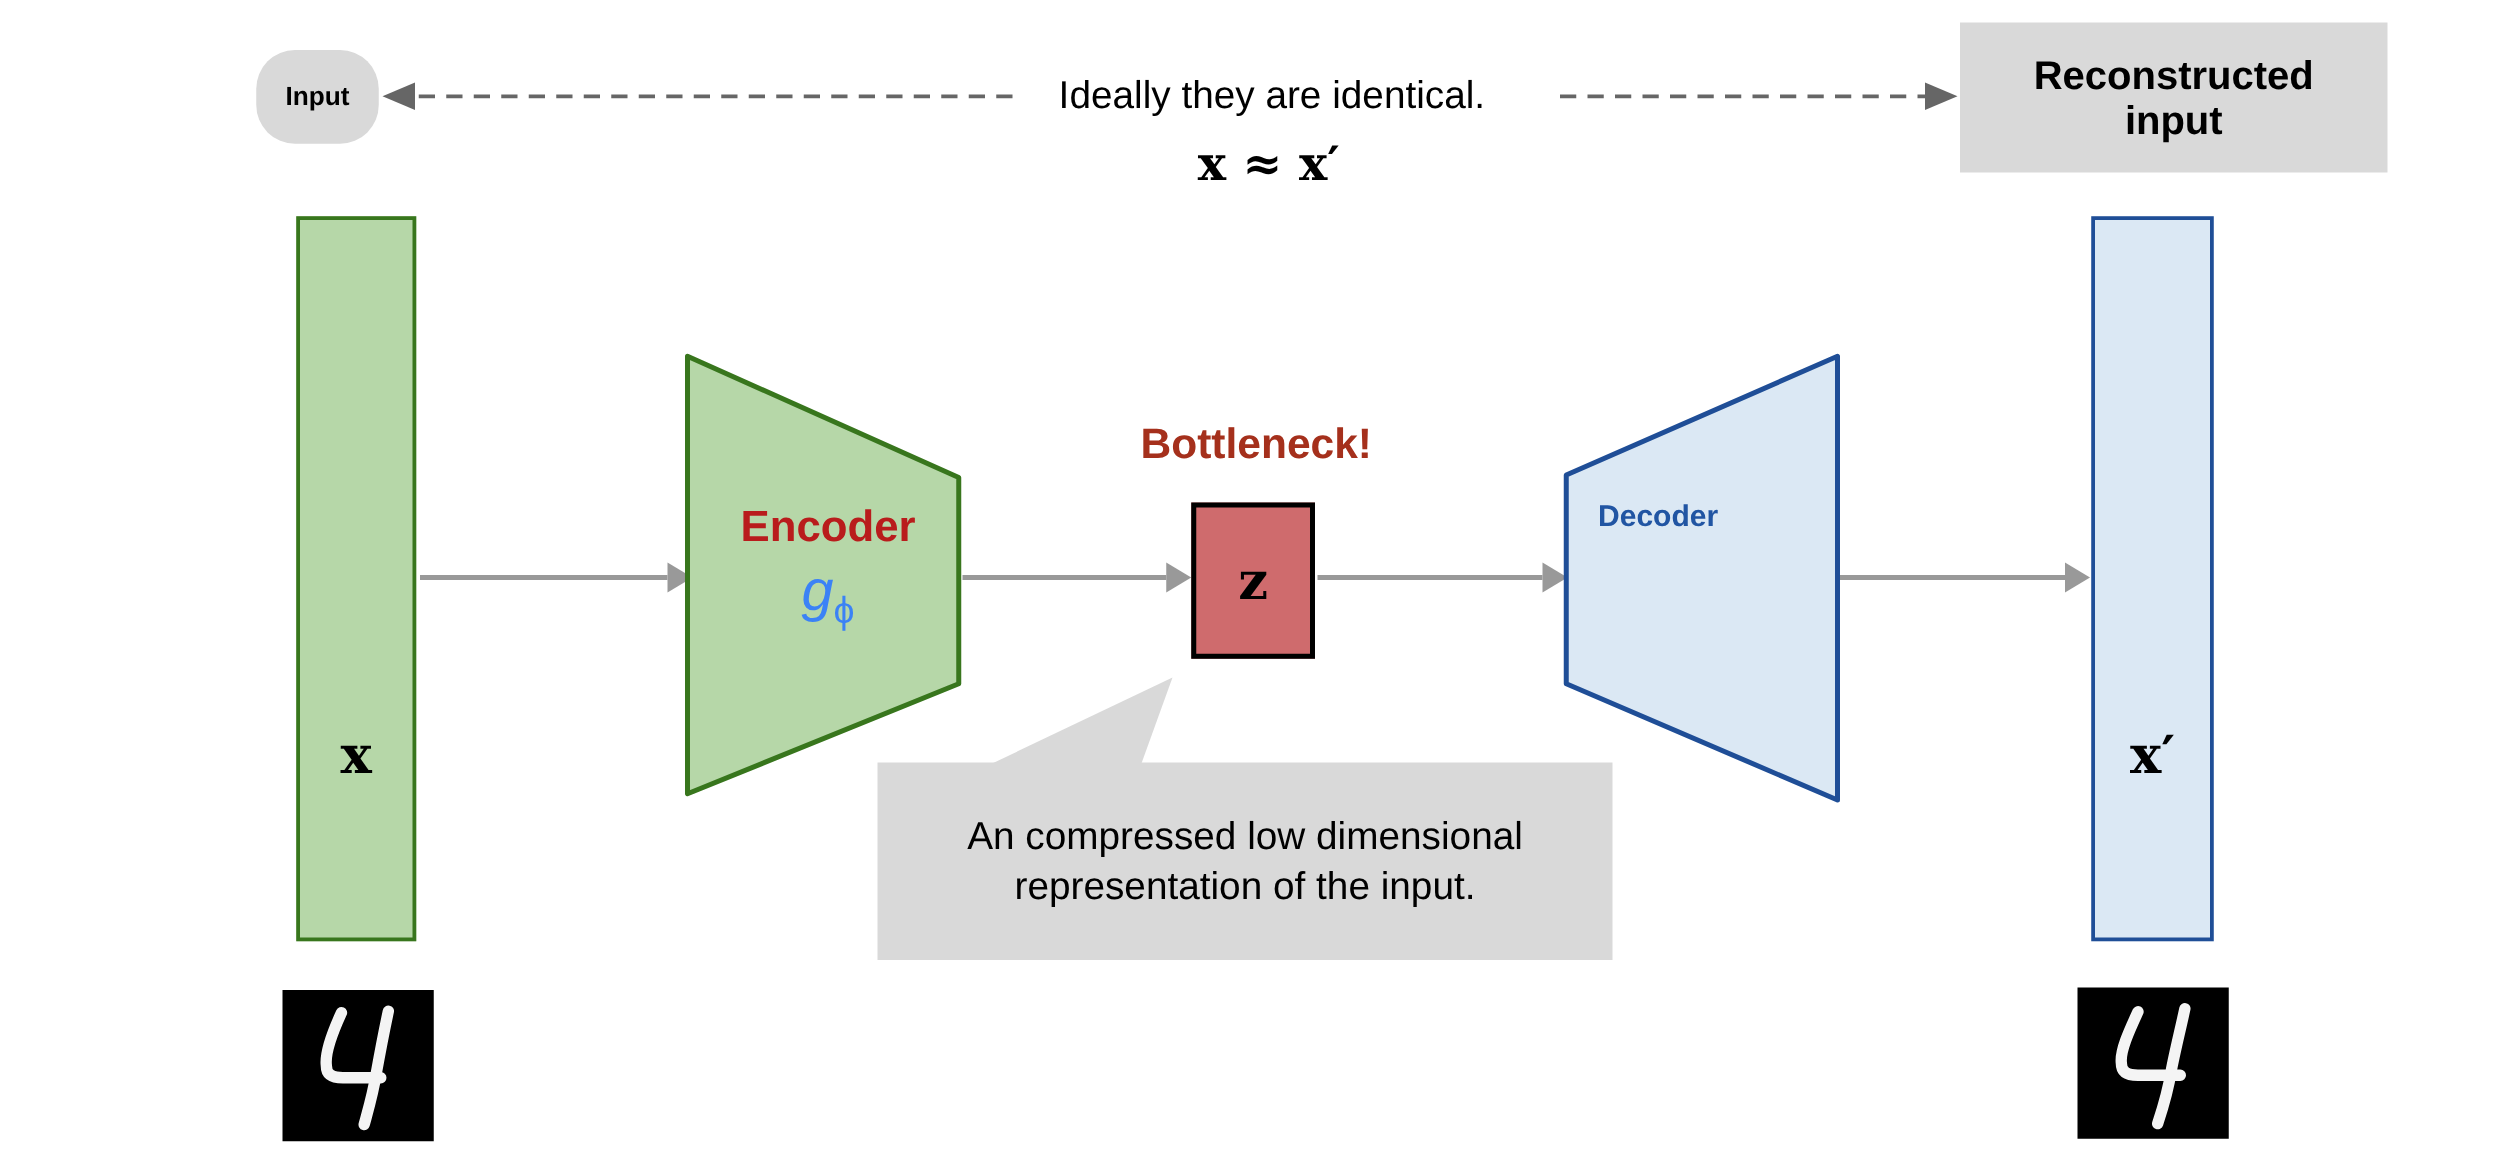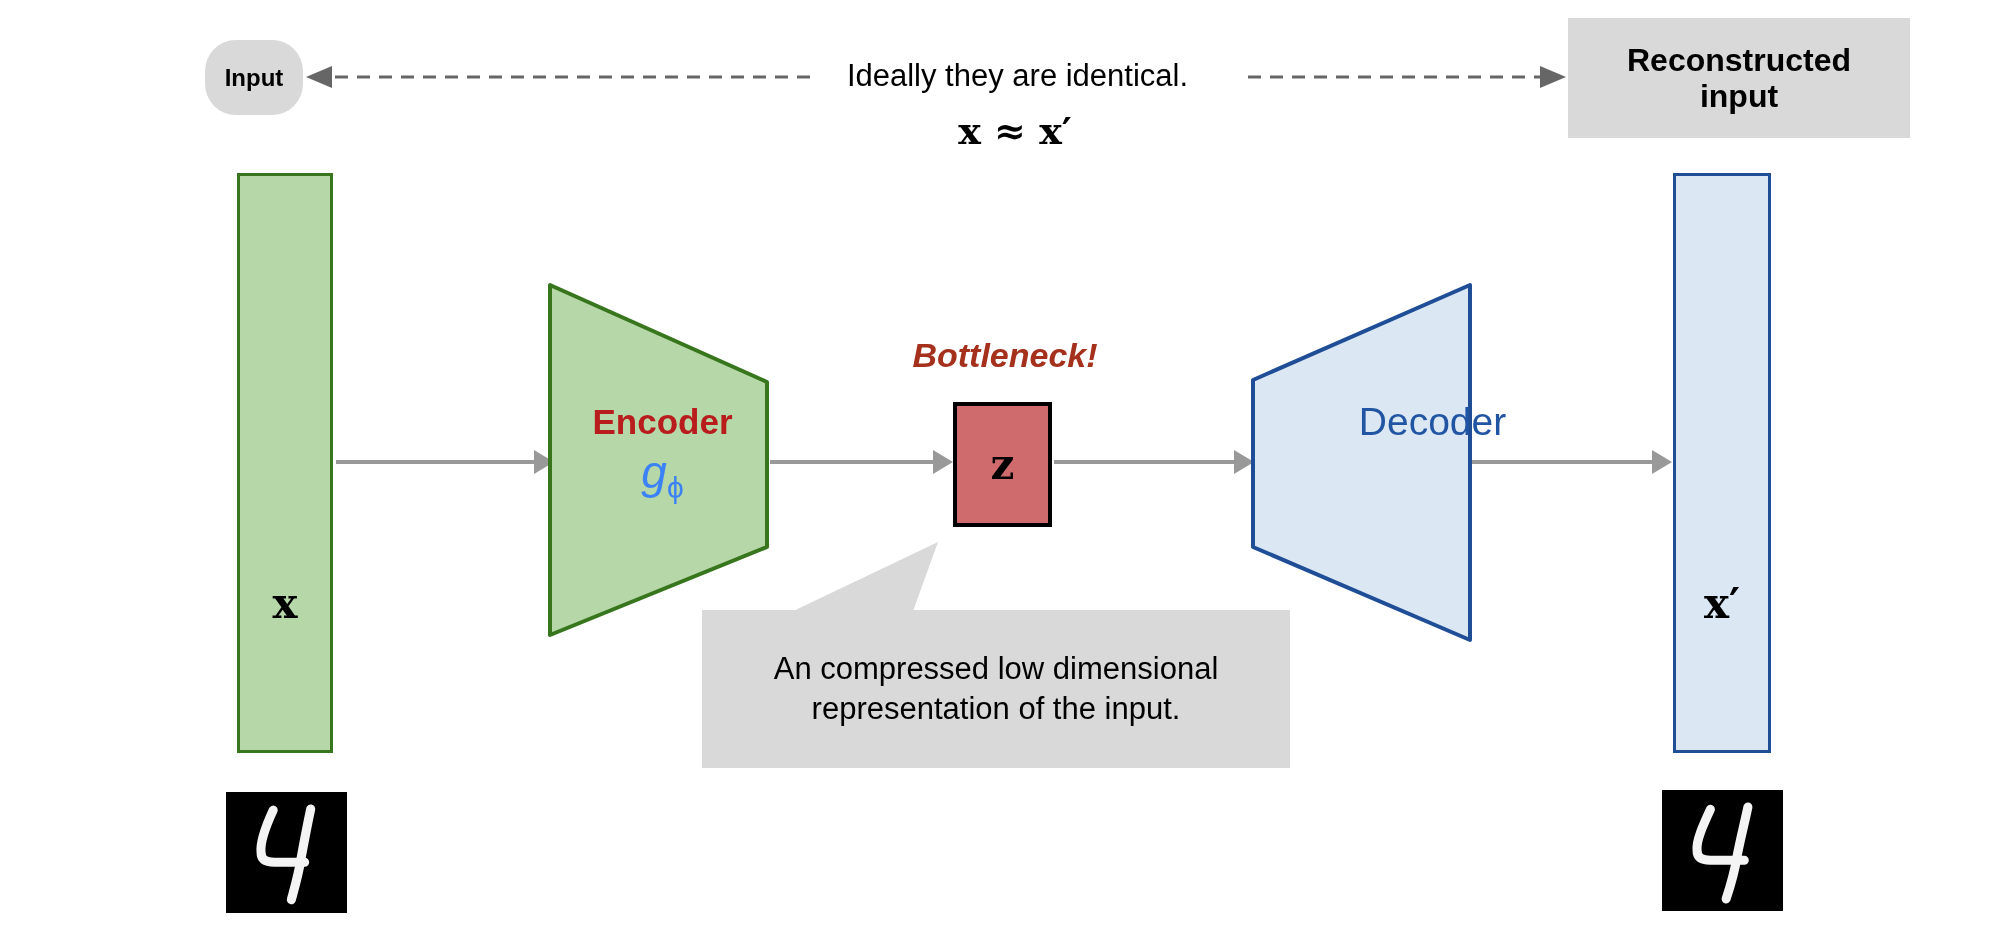--- a/index.html
+++ b/index.html
@@ -1,34 +1,34 @@
 <!DOCTYPE html>
 <html><head>
 <meta charset="utf-8">
 <style>
   html,body{margin:0;padding:0;background:#ffffff;font-family:"Liberation Sans",sans-serif;}
   #canvas{position:relative;width:2000px;height:931px;background:#ffffff;overflow:hidden;}
   .abs{position:absolute;}
   .graybox{background:#d9d9d9;color:#000;font-weight:bold;display:flex;align-items:center;justify-content:center;text-align:center;}
-  .input-box{left:205px;top:40px;width:98px;height:75px;font-size:24px;border-radius:31px;}
+  .input-box{left:205px;top:40px;width:98px;height:75px;font-size:21px;border-radius:31px;}
   .recon-box{left:1568px;top:18px;width:342px;height:120px;font-size:32px;line-height:36px;padding:0 30px;box-sizing:border-box;}
   .note{left:810px;top:58px;width:415px;text-align:center;font-size:31px;color:#000;}
   .equation{left:850px;top:108px;width:330px;text-align:center;font-family:"DejaVu Serif",serif;font-weight:bold;font-size:38px;color:#000;}
   .vec{border:3px solid;display:flex;align-items:center;justify-content:center;box-sizing:border-box;}
   .green-rect{left:237px;top:173px;width:96px;height:580px;background:#b6d7a8;border-color:#38761d;}
   .blue-rect{left:1673px;top:173px;width:98px;height:580px;background:#dbe8f4;border-color:#1f4e97;}
   .veclabel{font-family:"DejaVu Serif",serif;font-weight:bold;font-size:42px;color:#000;margin-top:280px;}
   .enc-title{left:560px;top:402px;width:205px;text-align:center;color:#b91c1c;font-weight:bold;font-size:35px;}
-  .dec-title{left:1330px;top:400px;width:205px;text-align:center;color:#2155a3;font-weight:normal;font-size:39px;}
+  .dec-title{left:1224px;top:400px;width:205px;text-align:center;color:#2155a3;font-weight:bold;font-size:24px;}
   .mathfn{font-family:Liberation Sans, sans-serif;font-size:46px;color:#3b82f6;}
   .mathfn i{font-style:italic;}
   .mathfn sub{font-size:30px;line-height:0;}
   .enc-fn{left:560px;top:445px;width:205px;text-align:center;}
   .dec-fn{left:1268px;top:443px;width:205px;text-align:center;}
-  .bottleneck-title{left:880px;top:336px;width:250px;text-align:center;color:#a5301c;font-weight:bold;font-size:34px;font-style:italic;}
+  .bottleneck-title{left:880px;top:336px;width:250px;text-align:center;color:#a5301c;font-weight:bold;font-size:34px;}
   .z-box{left:953px;top:402px;width:99px;height:125px;background:#cf6b6d;border:4px solid #000;display:flex;align-items:center;justify-content:center;box-sizing:border-box;}
   .z-label{font-family:"DejaVu Serif",serif;font-weight:bold;font-size:42px;color:#000;}
   .callout-box{left:702px;top:610px;width:588px;height:158px;background:#d9d9d9;display:flex;align-items:center;justify-content:center;text-align:center;font-size:31px;line-height:40px;color:#000;padding:0 10px;box-sizing:border-box;}
   .mnist{background:#000;}
   .mnist-left{left:226px;top:792px;width:121px;height:121px;}
   .mnist-right{left:1662px;top:790px;width:121px;height:121px;}
   svg.overlay{left:0;top:0;width:2000px;height:931px;pointer-events:none;}
 </style>
 </head>
 <body>

